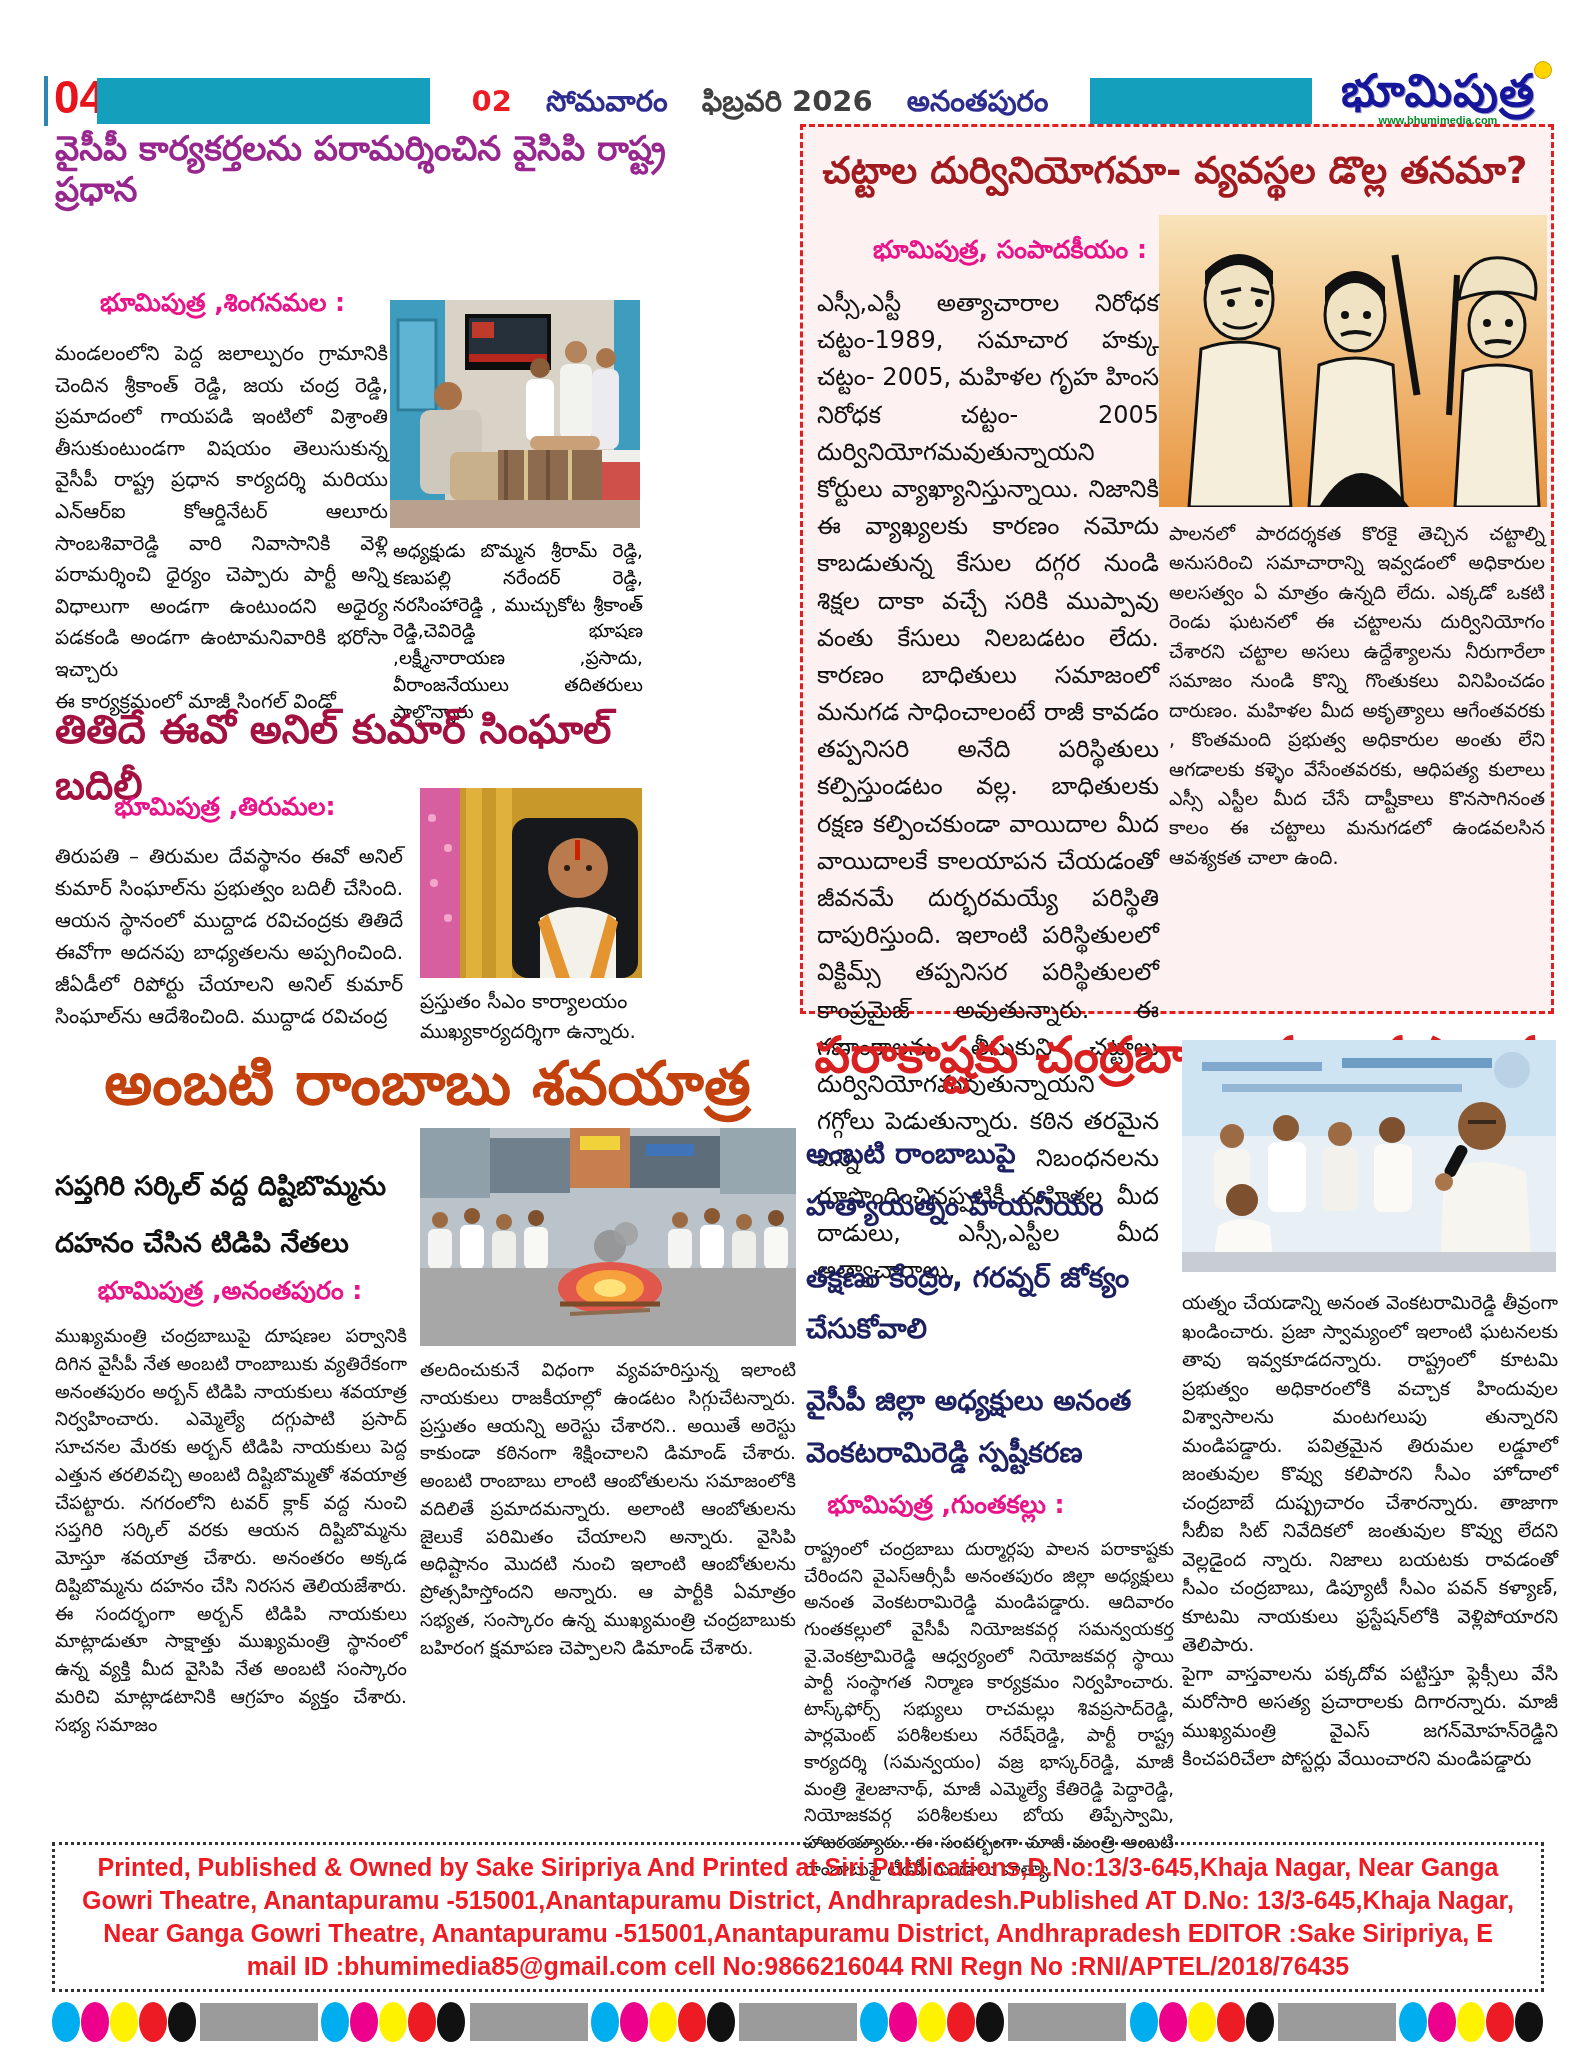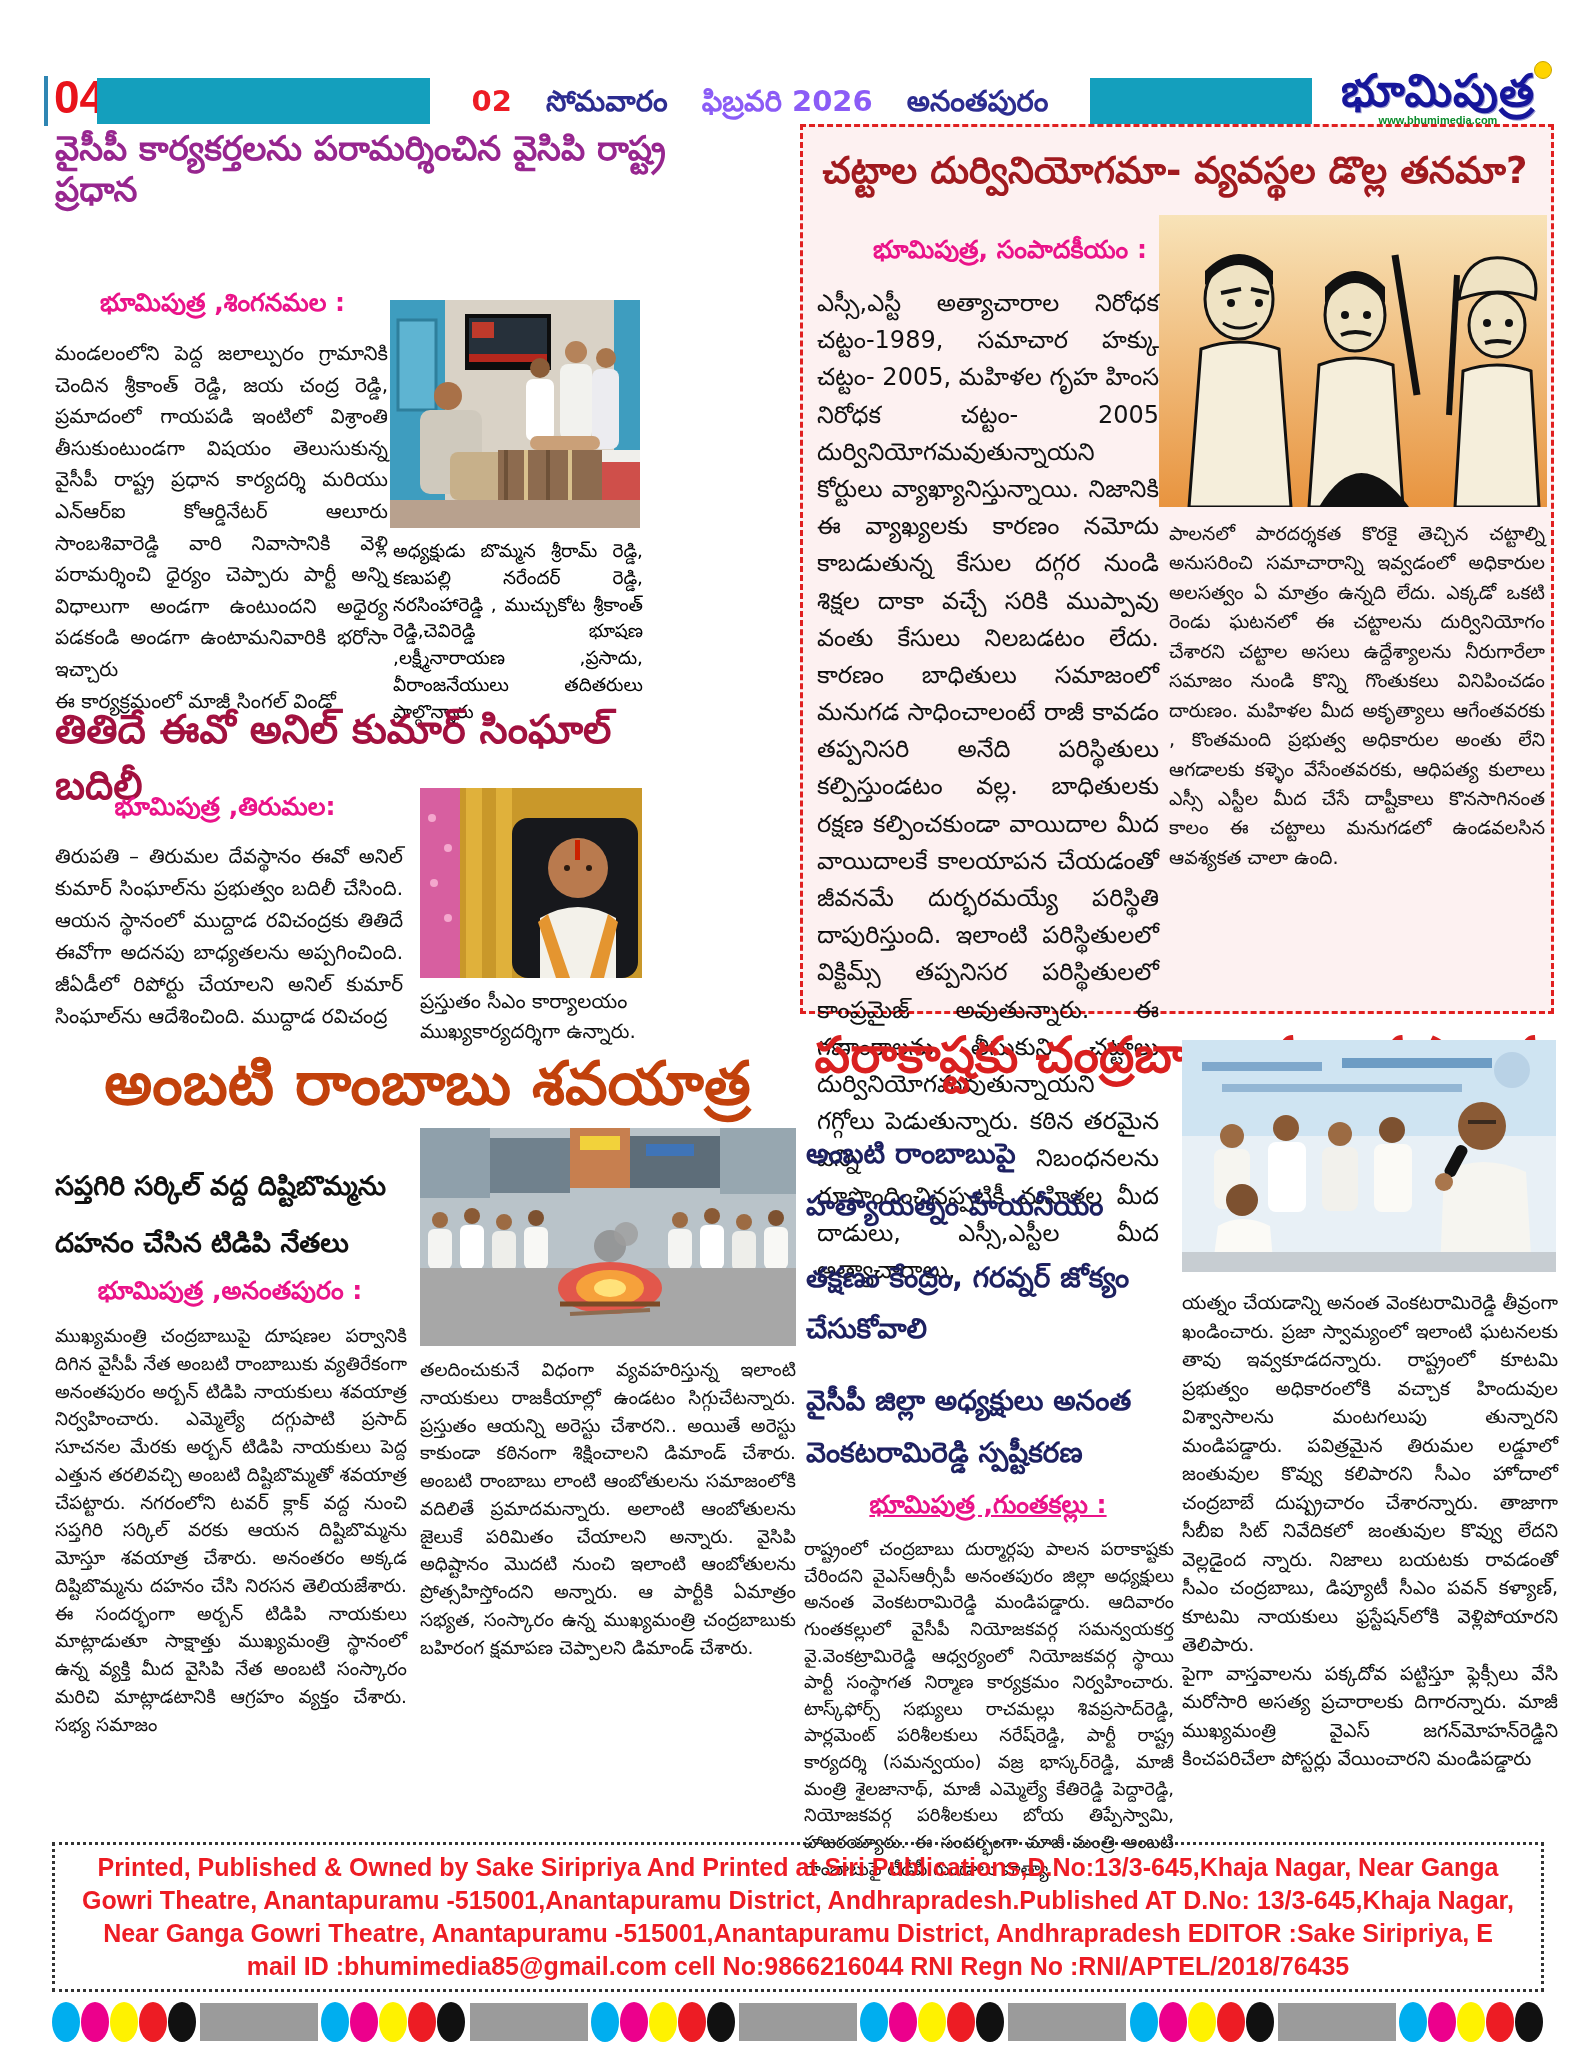--- a/index.html
+++ b/index.html
@@ -13,21 +13,21 @@
   .abs{position:absolute;}
   
   .edge-line{left:44px;top:76px;width:4px;height:50px;background:#2f86b3;}
   .page-num{left:54px;top:70px;font-size:46px;font-weight:bold;color:#e8131b;font-family:"Liberation Sans",sans-serif;}
   .teal{background:#149fbd;height:46px;top:78px;}
   .teal1{left:97px;width:333px;}
   .teal2{left:1090px;width:222px;}
   .date-strip{left:432px;top:84px;width:656px;text-align:center;font-size:29px;font-weight:bold;white-space:nowrap;}
   .date-strip .red{color:#ed1c24;}
   .date-strip .navy{color:#2d2d90;}
-  .date-strip .maroon{color:#8b5cf6;}
+  .date-strip .maroon{color:#404040;}
   .date-strip span{margin:0 12px;}
   .masthead{left:1316px;top:67px;width:244px;text-align:center;}
   .masthead-title{font-size:45px;font-weight:bold;color:#16169b;letter-spacing:1px;line-height:1.05;
      text-shadow:1px 1px 0 #9a9ad0;}
   .masthead-web{font-size:11px;color:#0a8a2a;font-weight:bold;font-family:"Liberation Sans",sans-serif;}
   .sun-dot{position:absolute;right:8px;top:-6px;width:16px;height:16px;border-radius:50%;
      background:#ffd400;border:1px solid #c9a400;}
   
   .byline{color:#ea1389;font-weight:bold;text-align:center;font-size:25px;}
   .body-text{color:#111;text-align:justify;white-space:pre-line;}
@@ -57,21 +57,21 @@
   .edit-h{left:12px;top:22px;width:720px;text-align:center;font-size:37px;font-weight:bold;color:#a01a1f;}
   .edit-byline{left:30px;top:108px;width:340px;text-align:left;padding-left:40px;box-sizing:border-box;}
   .edit-art{left:356px;top:88px;width:388px;height:292px;}
   .edit-body-left{left:14px;top:158px;width:342px;font-size:24px;line-height:1.55;}
   .edit-body-right{left:366px;top:392px;width:376px;font-size:19px;line-height:1.55;}
   
   .a4-h{left:798px;top:1026px;width:760px;text-align:center;font-size:50px;font-weight:bold;color:#d92020;}
   .a4-subheads{left:806px;top:1128px;width:372px;}
   .a4-subhead{font-size:28px;font-weight:bold;color:#1e2161;line-height:1.85;margin-bottom:20px;}
   .a4-photo{left:1182px;top:1040px;width:374px;height:232px;}
-  .a4-byline{left:804px;top:1490px;width:368px;text-decoration:underline;}
+  .a4-byline{left:762px;top:1490px;width:368px;}
   .a4-body-left{left:804px;top:1536px;width:370px;font-size:18px;line-height:1.48;}
   .a4-body-right{left:1182px;top:1288px;width:376px;font-size:19px;line-height:1.5;}
   
   .footer-box{left:52px;top:1842px;width:1492px;height:150px;border:3px dotted #333;box-sizing:border-box;
     display:flex;align-items:center;justify-content:center;}
   .footer-text{width:97%;text-align:center;color:#ed1c24;font-size:25px;line-height:1.32;font-weight:600;
     font-family:"Liberation Sans",sans-serif;}
   
   .regmarks{left:52px;top:2000px;width:1492px;height:44px;display:flex;justify-content:space-between;align-items:center;}
   .dot-group{display:flex;}

